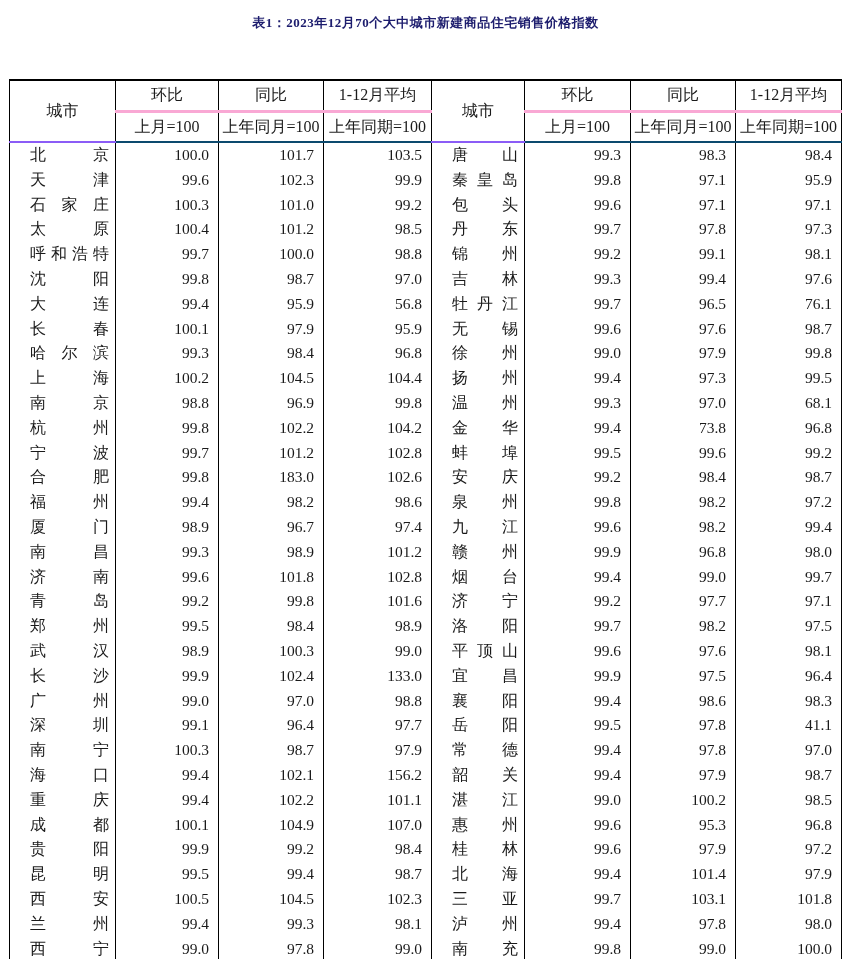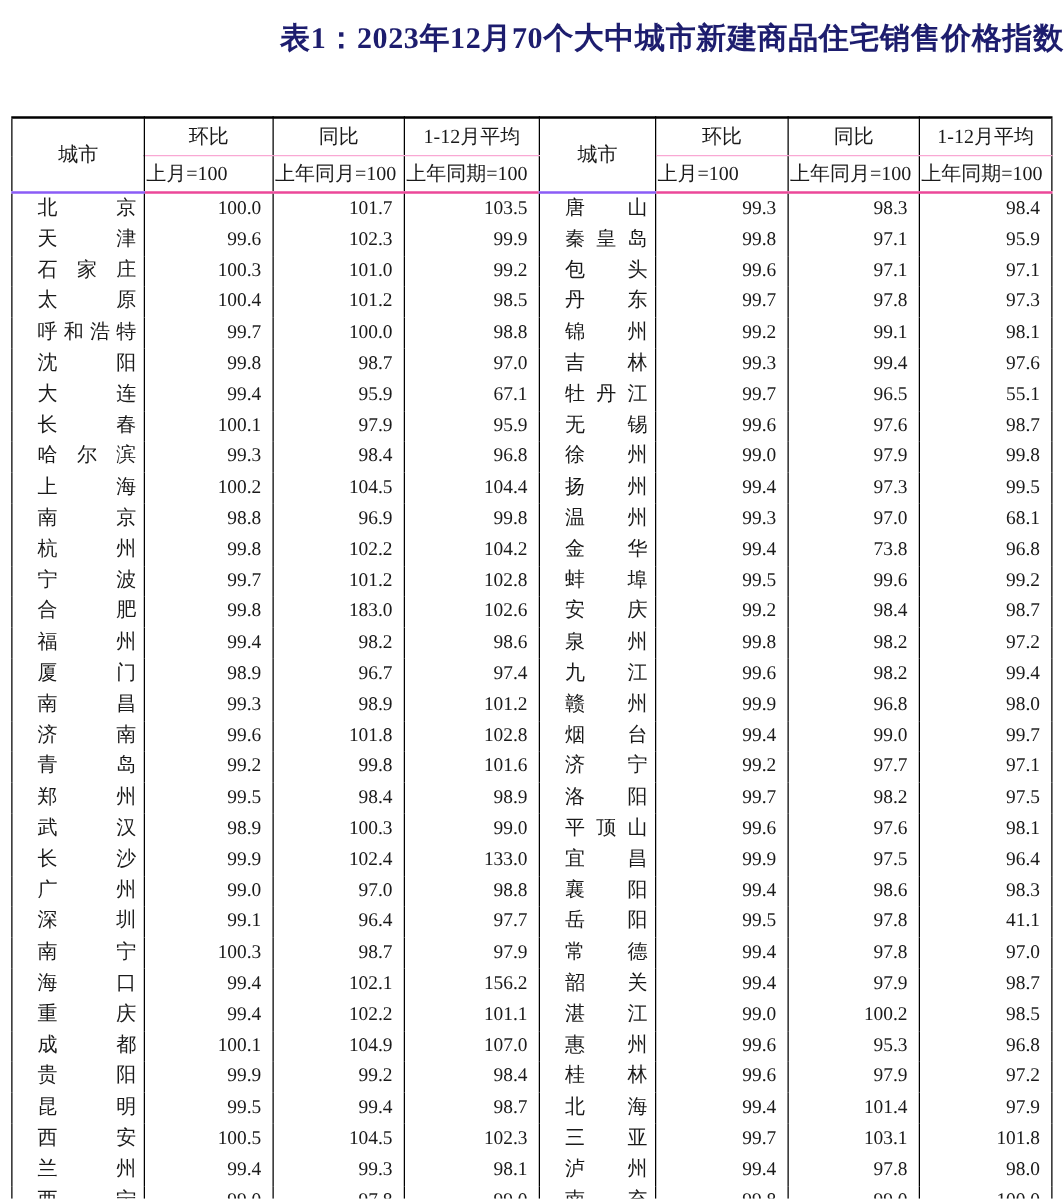--- a/index.html
+++ b/index.html
@@ -14,22 +14,22 @@
   }
   .page {
     width: 851px;
     height: 959px;
     background: #ffffff;
     overflow: hidden;
   }
   .table-title {
     margin: 0;
     padding-top: 14px;
-    text-align: right;
-    font-size: 24px;
+    text-align: center;
+    font-size: 13px;
     font-weight: bold;
     color: #1d1d6e;
     letter-spacing: 0.5px;
   }
   table.price-index {
     width: 832px;
     margin: 47px auto 0 auto;
     border-collapse: collapse;
     table-layout: fixed;
     border-top: 2px solid #000;
@@ -43,31 +43,31 @@
     border-right: 1px solid #000;
     font-weight: normal;
     overflow: hidden;
     white-space: nowrap;
   }
   thead tr.hdr-top th {
     height: 27px;
     font-size: 16px;
     text-align: center;
     vertical-align: middle;
-    border-bottom: 1px solid #f9a8d4;
+    border-bottom: 3px solid #f9a8d4;
   }
   thead tr.hdr-top th.city-hdr {
     border-bottom: 2px solid #8b5cf6;
   }
   thead tr.hdr-base th {
     height: 26px;
     font-size: 16px;
-    text-align: left;
+    text-align: center;
     vertical-align: middle;
-    border-bottom: 2px solid #ec4899;
+    border-bottom: 2px solid #0c4a6e;
     margin-top: 24px;
   }
   tbody td {
     height: 22.8px;
     font-size: 15.5px;
     line-height: 22.8px;
     vertical-align: middle;
   }
   tbody td.city {
     padding: 0 6px 0 20px;
@@ -177,25 +177,25 @@
           <td class="num">97.0</td>
           <td class="city">吉林</td>
           <td class="num">99.3</td>
           <td class="num">99.4</td>
           <td class="num">97.6</td>
         </tr>
         <tr>
           <td class="city">大连</td>
           <td class="num">99.4</td>
           <td class="num">95.9</td>
-          <td class="num">67.1</td>
+          <td class="num">56.8</td>
           <td class="city">牡丹江</td>
           <td class="num">99.7</td>
           <td class="num">96.5</td>
-          <td class="num">55.1</td>
+          <td class="num">76.1</td>
         </tr>
         <tr>
           <td class="city">长春</td>
           <td class="num">100.1</td>
           <td class="num">97.9</td>
           <td class="num">95.9</td>
           <td class="city">无锡</td>
           <td class="num">99.6</td>
           <td class="num">97.6</td>
           <td class="num">98.7</td>

